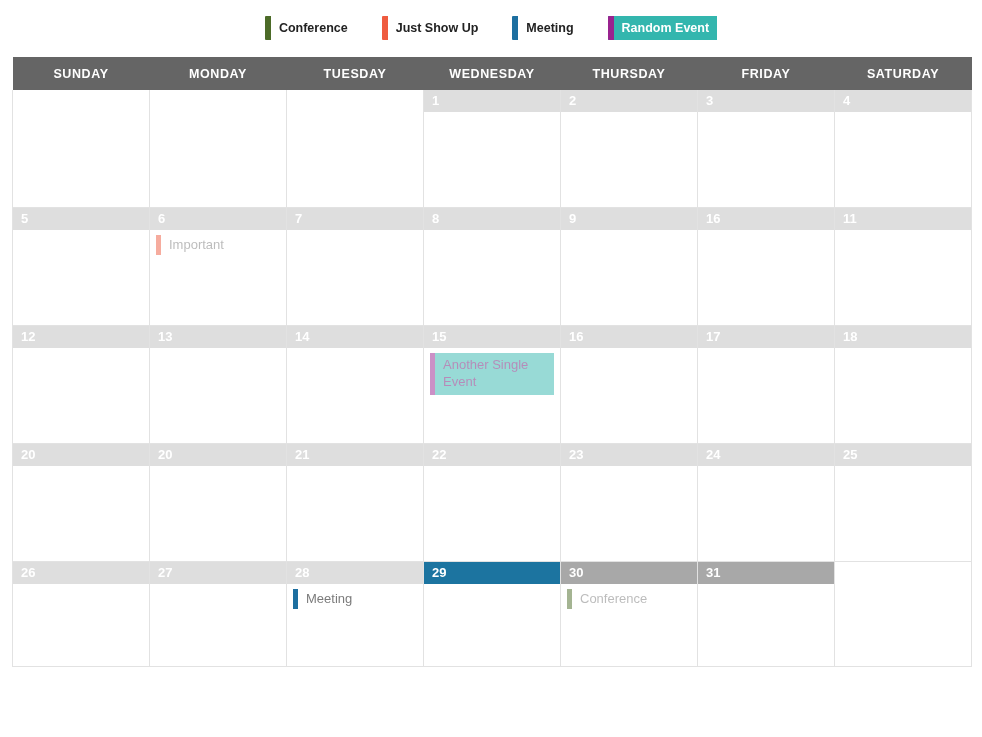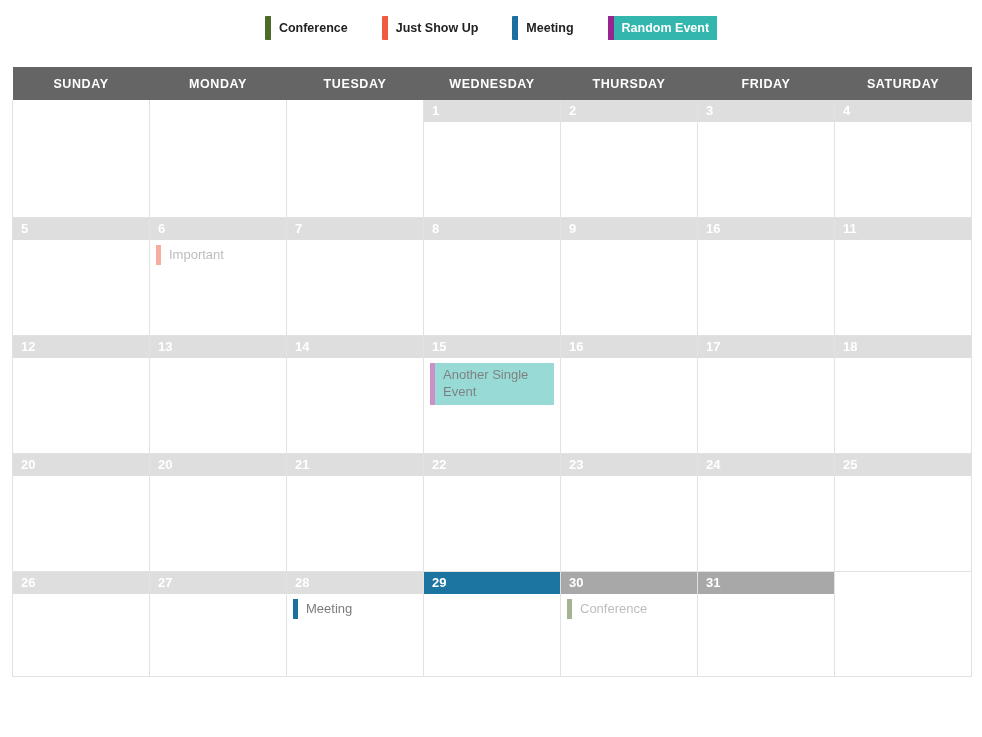--- a/index.html
+++ b/index.html
@@ -63,21 +63,21 @@
   .legend-item.filled .legend-label {
     color: #ffffff;
     border-radius: 7px;
   }
   .legend-item.filled {
     box-shadow: none;
   }
 
   
   .cal-wrap {
-    margin: 26px 11px 0 12px;
+    margin: 16px 11px 0 12px;
     width: 935px;
   }
   table.calendar {
     border-collapse: collapse;
     width: 960px;
     table-layout: fixed;
   }
   table.calendar thead th {
     background: #656565;
     color: #ffffff;
@@ -141,21 +141,21 @@
     flex: 0 0 5px;
   }
   .event-text {
     flex: 1 1 auto;
     font-size: 13px;
     line-height: 17px;
     padding: 1px 4px 2px 8px;
     color: #7b7b7b;
   }
   .event.boxed .event-text {
-    color: #000000;
+    color: #701a75;
     padding: 3px 4px 5px 8px;
   }
   .event.faded {
     opacity: 0.5;
   }
 </style>
 </head>
 <body>
 
 <div class="cal-header">

